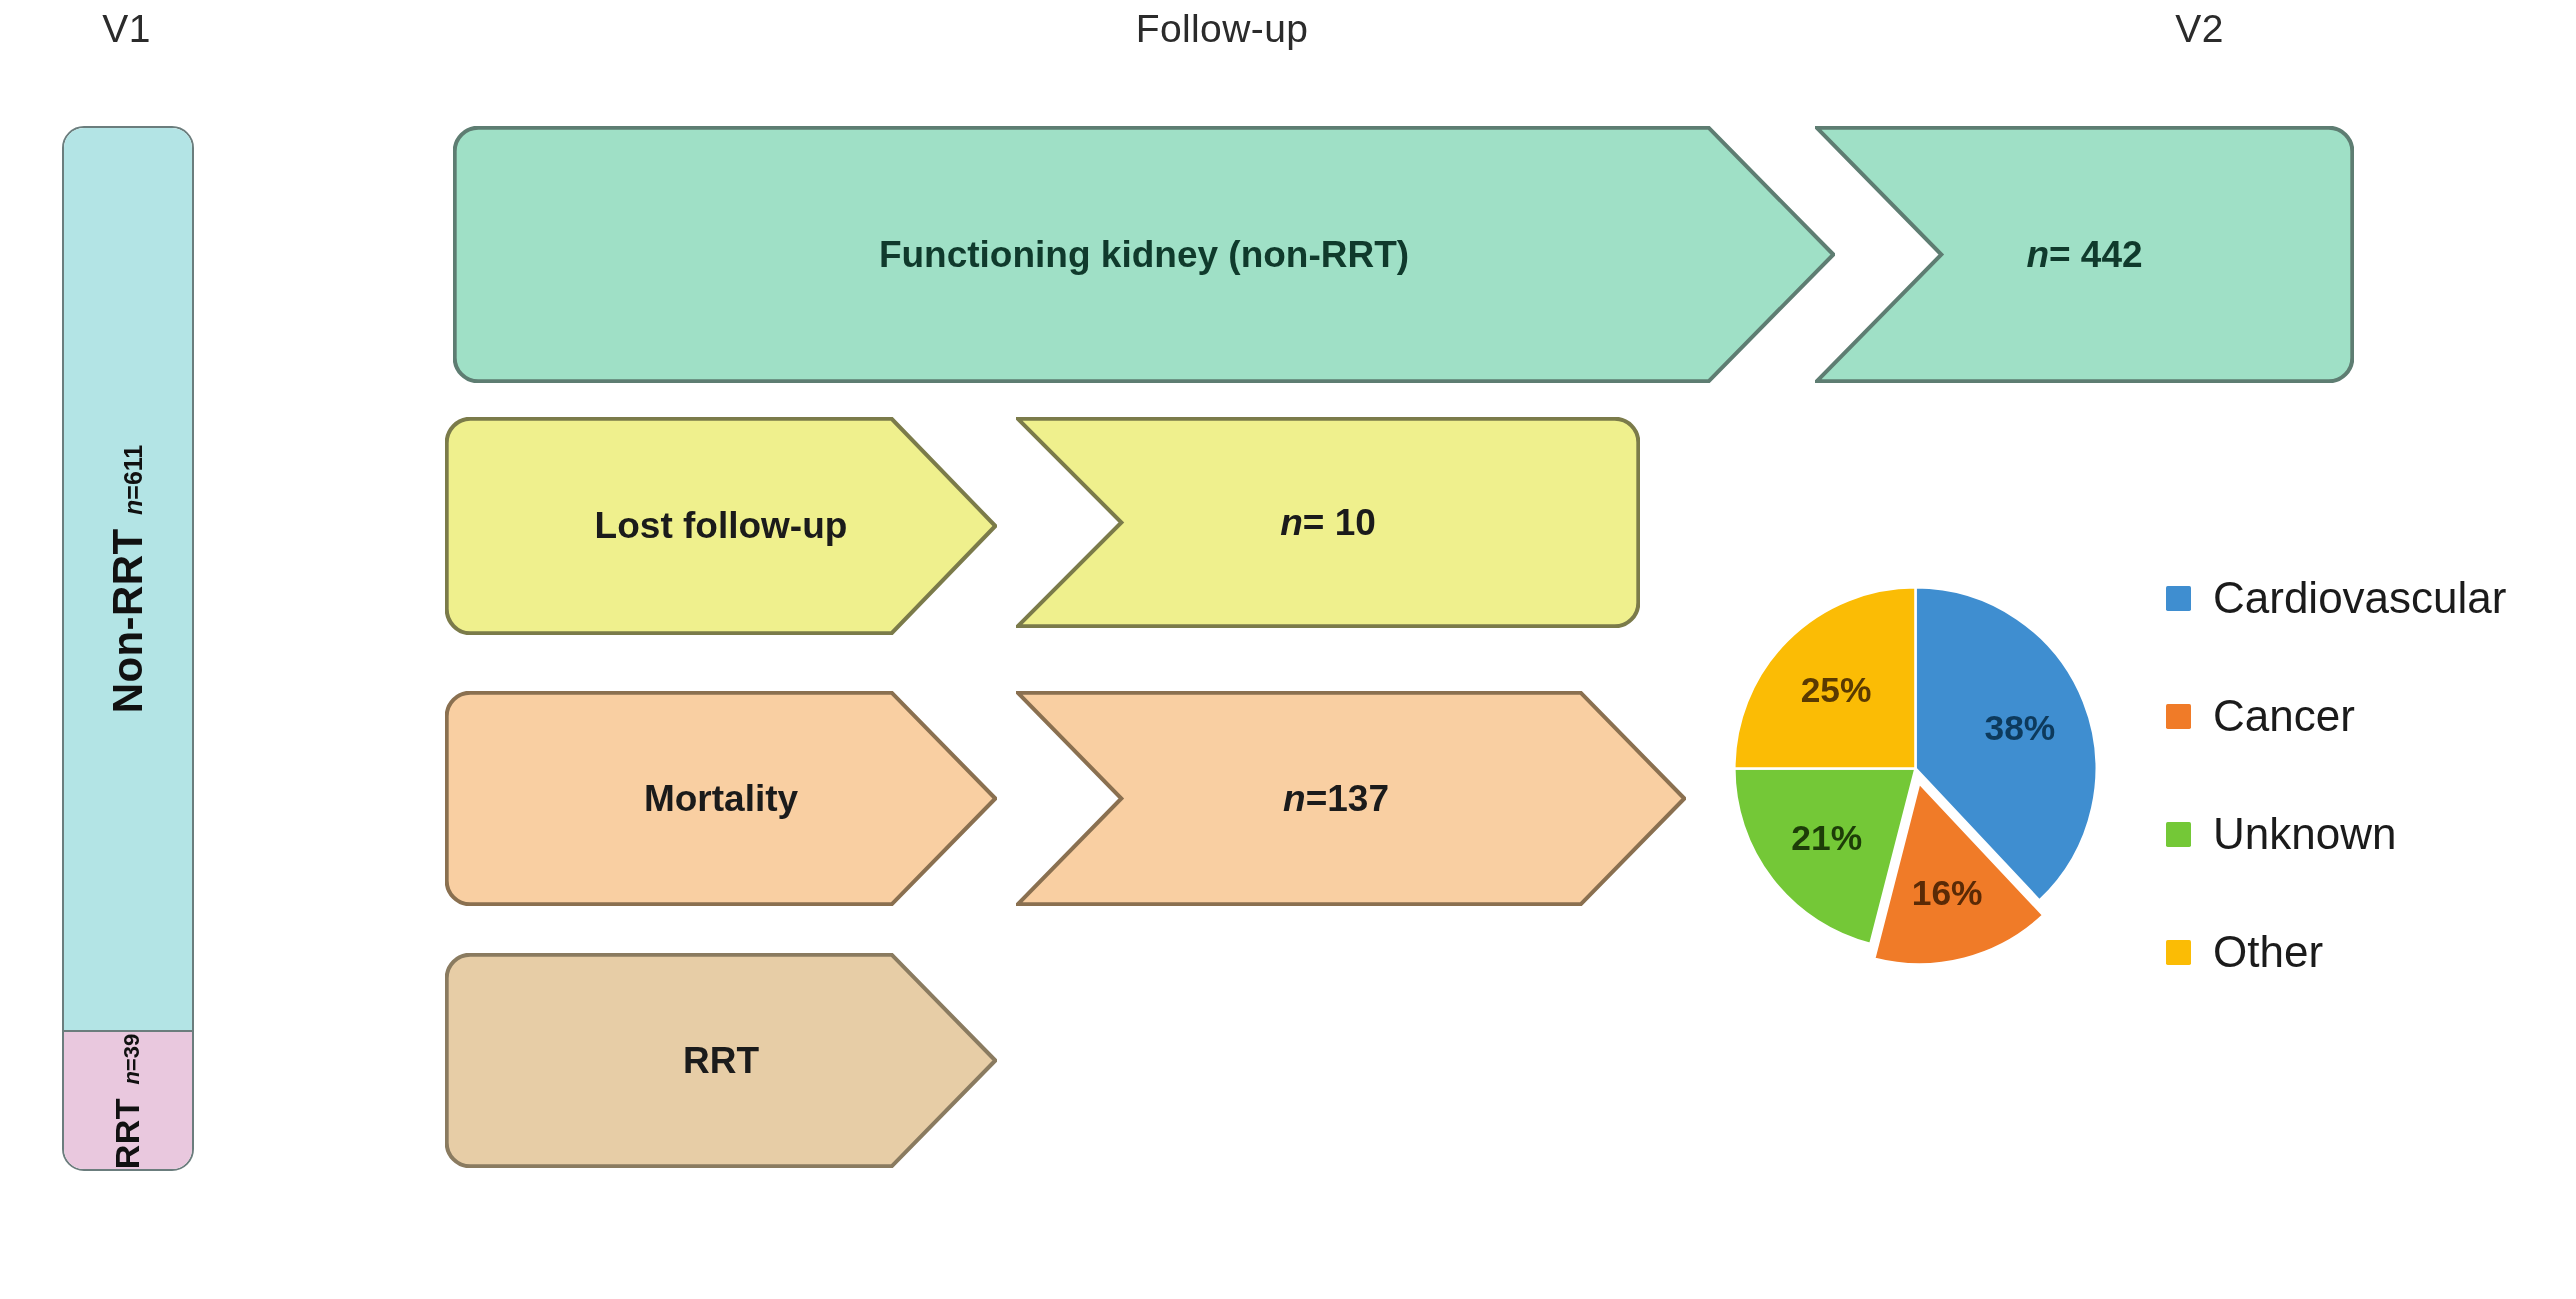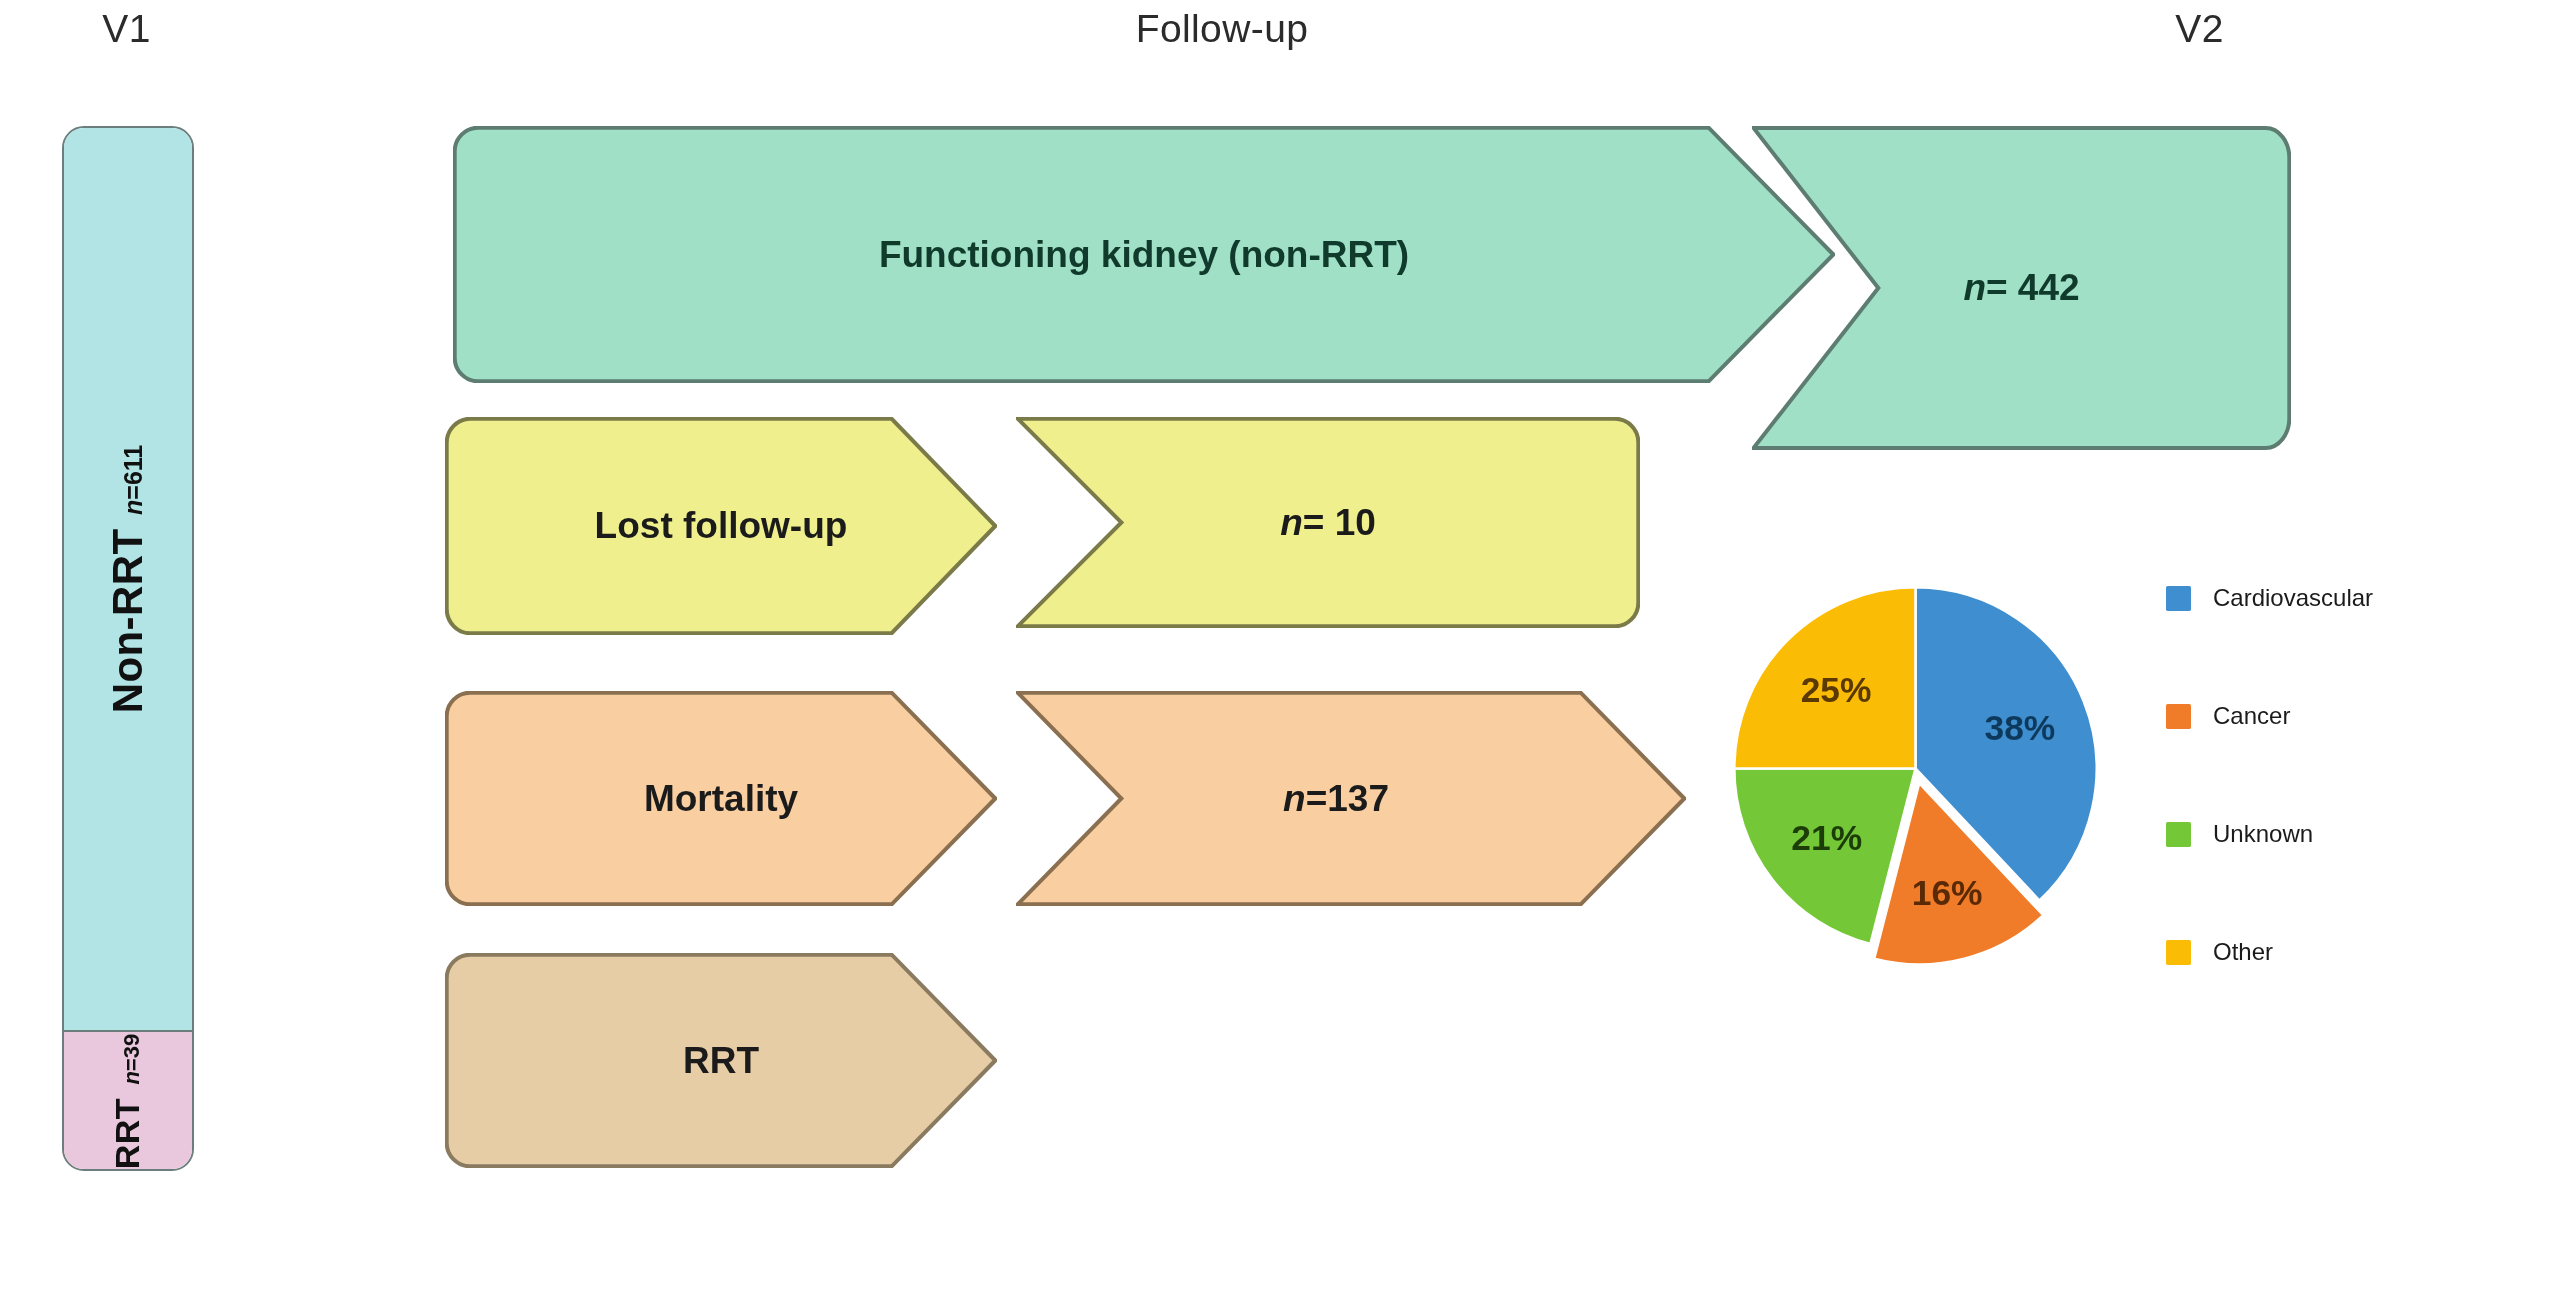--- a/index.html
+++ b/index.html
@@ -136,21 +136,21 @@
     align-items: center;
     height: 118px;
     gap: 22px;
   }
   .legend-swatch {
     width: 25px; height: 25px;
     flex: 0 0 auto;
     border-radius: 1.7px;
   }
   .legend-label {
-    font-size: 24px;
+    font-size: 44px;
     color: #1b1b1b;
     white-space: nowrap;
   }
 </style>
 </head>
 <body>
 
 <div class="stage">
 
   <div class="col-header" id="hdr-v1">V1</div>
@@ -174,21 +174,21 @@
 
   <div class="flow-shape shape-arrow" style="left:445px; top:126px; width:1382px; height:257px;margin-left:8px;">
     <div class="shape-svgwrap">
       <svg viewBox="0 0 1640 305" preserveAspectRatio="none">
         <path d="M 30 2 H 1490 L 1638 152.5 L 1490 303 H 30 A 28 28 0 0 1 2 275 V 30 A 28 28 0 0 1 30 2 Z" fill="#9fe0c6" stroke="#5e7d72" stroke-width="4" vector-effect="non-scaling-stroke"></path>
       </svg>
     </div>
     <span class="lbl green-text">Functioning kidney (non-RRT)</span>
   </div>
 
-  <div class="flow-shape shape-notch" style="left:1752px; top:126px; width:539px; height:324px;">
+  <div class="flow-shape shape-notch" style="left:1815px; top:126px; width:539px; height:257px;">
     <div class="shape-svgwrap">
       <svg viewBox="0 0 640 305" preserveAspectRatio="none">
         <path d="M 2 2 L 150 152.5 L 2 303 H 610 A 28 28 0 0 0 638 275 V 30 A 28 28 0 0 0 610 2 Z" fill="#9fe0c6" stroke="#5e7d72" stroke-width="4" vector-effect="non-scaling-stroke"></path>
       </svg>
     </div>
     <span class="lbl green-text num"><i>n</i><span>= 442</span></span>
   </div>
 
   <div class="flow-shape shape-arrow" style="left:445px; top:417px; width:552px; height:218px;">
     <div class="shape-svgwrap">

